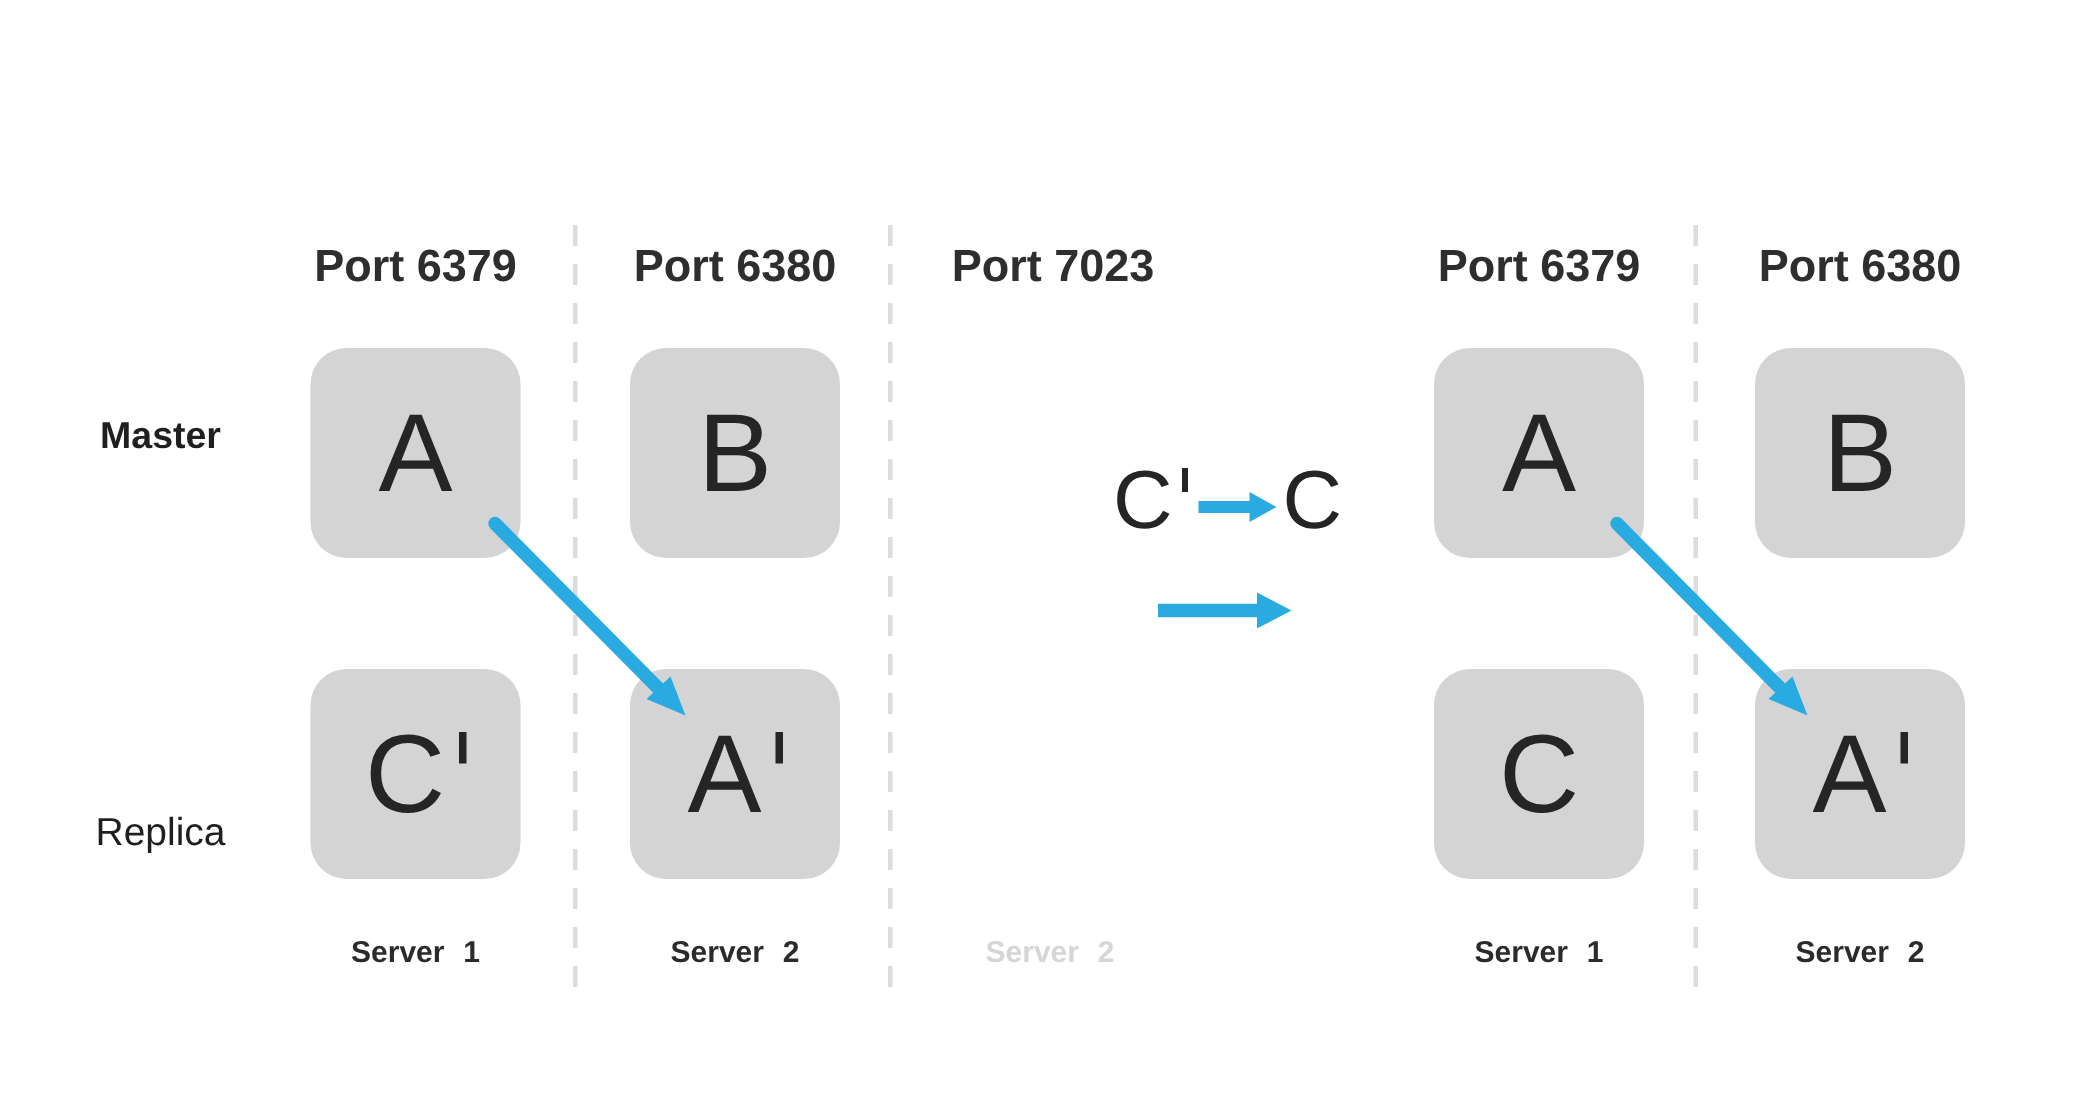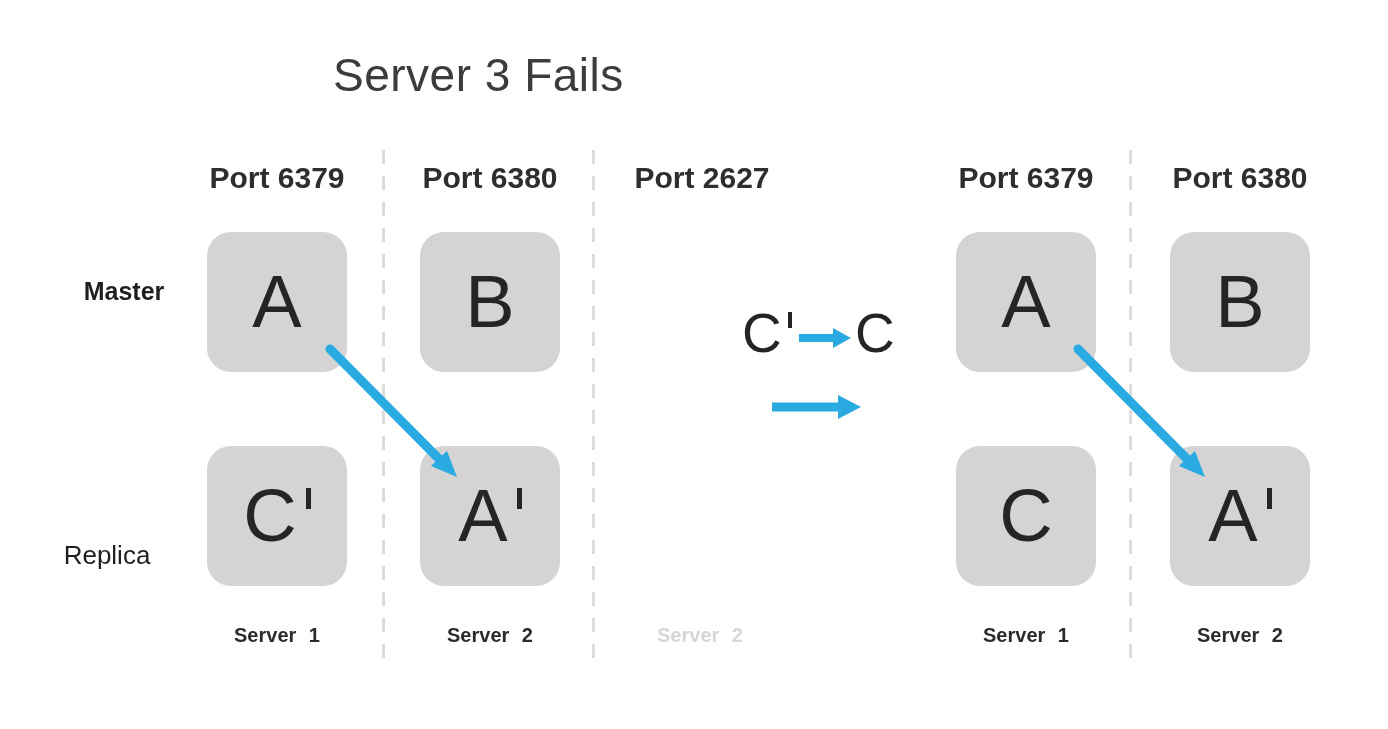--- a/index.html
+++ b/index.html
@@ -108,33 +108,32 @@
     left: 0;
     top: 0;
     pointer-events: none;
   }
 </style>
 </head>
 <body>
 
 <div class="canvas">
 
-  <h1 class="title">Server 3 Fails</h1>
 
   <div class="dashed-line" style="left:382px"></div>
   <div class="dashed-line" style="left:592px"></div>
   <div class="dashed-line" style="left:1129px"></div>
 
   <div class="port-label" style="left:277px">Port 6379</div>
   <div class="port-label" style="left:490px">Port 6380</div>
-  <div class="port-label" style="left:702px">Port 2627</div>
+  <div class="port-label" style="left:702px">Port 7023</div>
   <div class="port-label" style="left:1026px">Port 6379</div>
   <div class="port-label" style="left:1240px">Port 6380</div>
 
-  <div class="row-label master" style="left:124px; top:291px">Master</div>
+  <div class="row-label master" style="left:107px; top:291px">Master</div>
   <div class="row-label replica" style="left:107px; top:511px">Replica</div>
 
   <div class="node-box" style="left:207px; top:232px">
     <span class="node-letter">A</span>
   </div>
   <div class="node-box" style="left:420px; top:232px">
     <span class="node-letter">B</span>
   </div>
 
   <div class="node-box" style="left:207px; top:446px">

